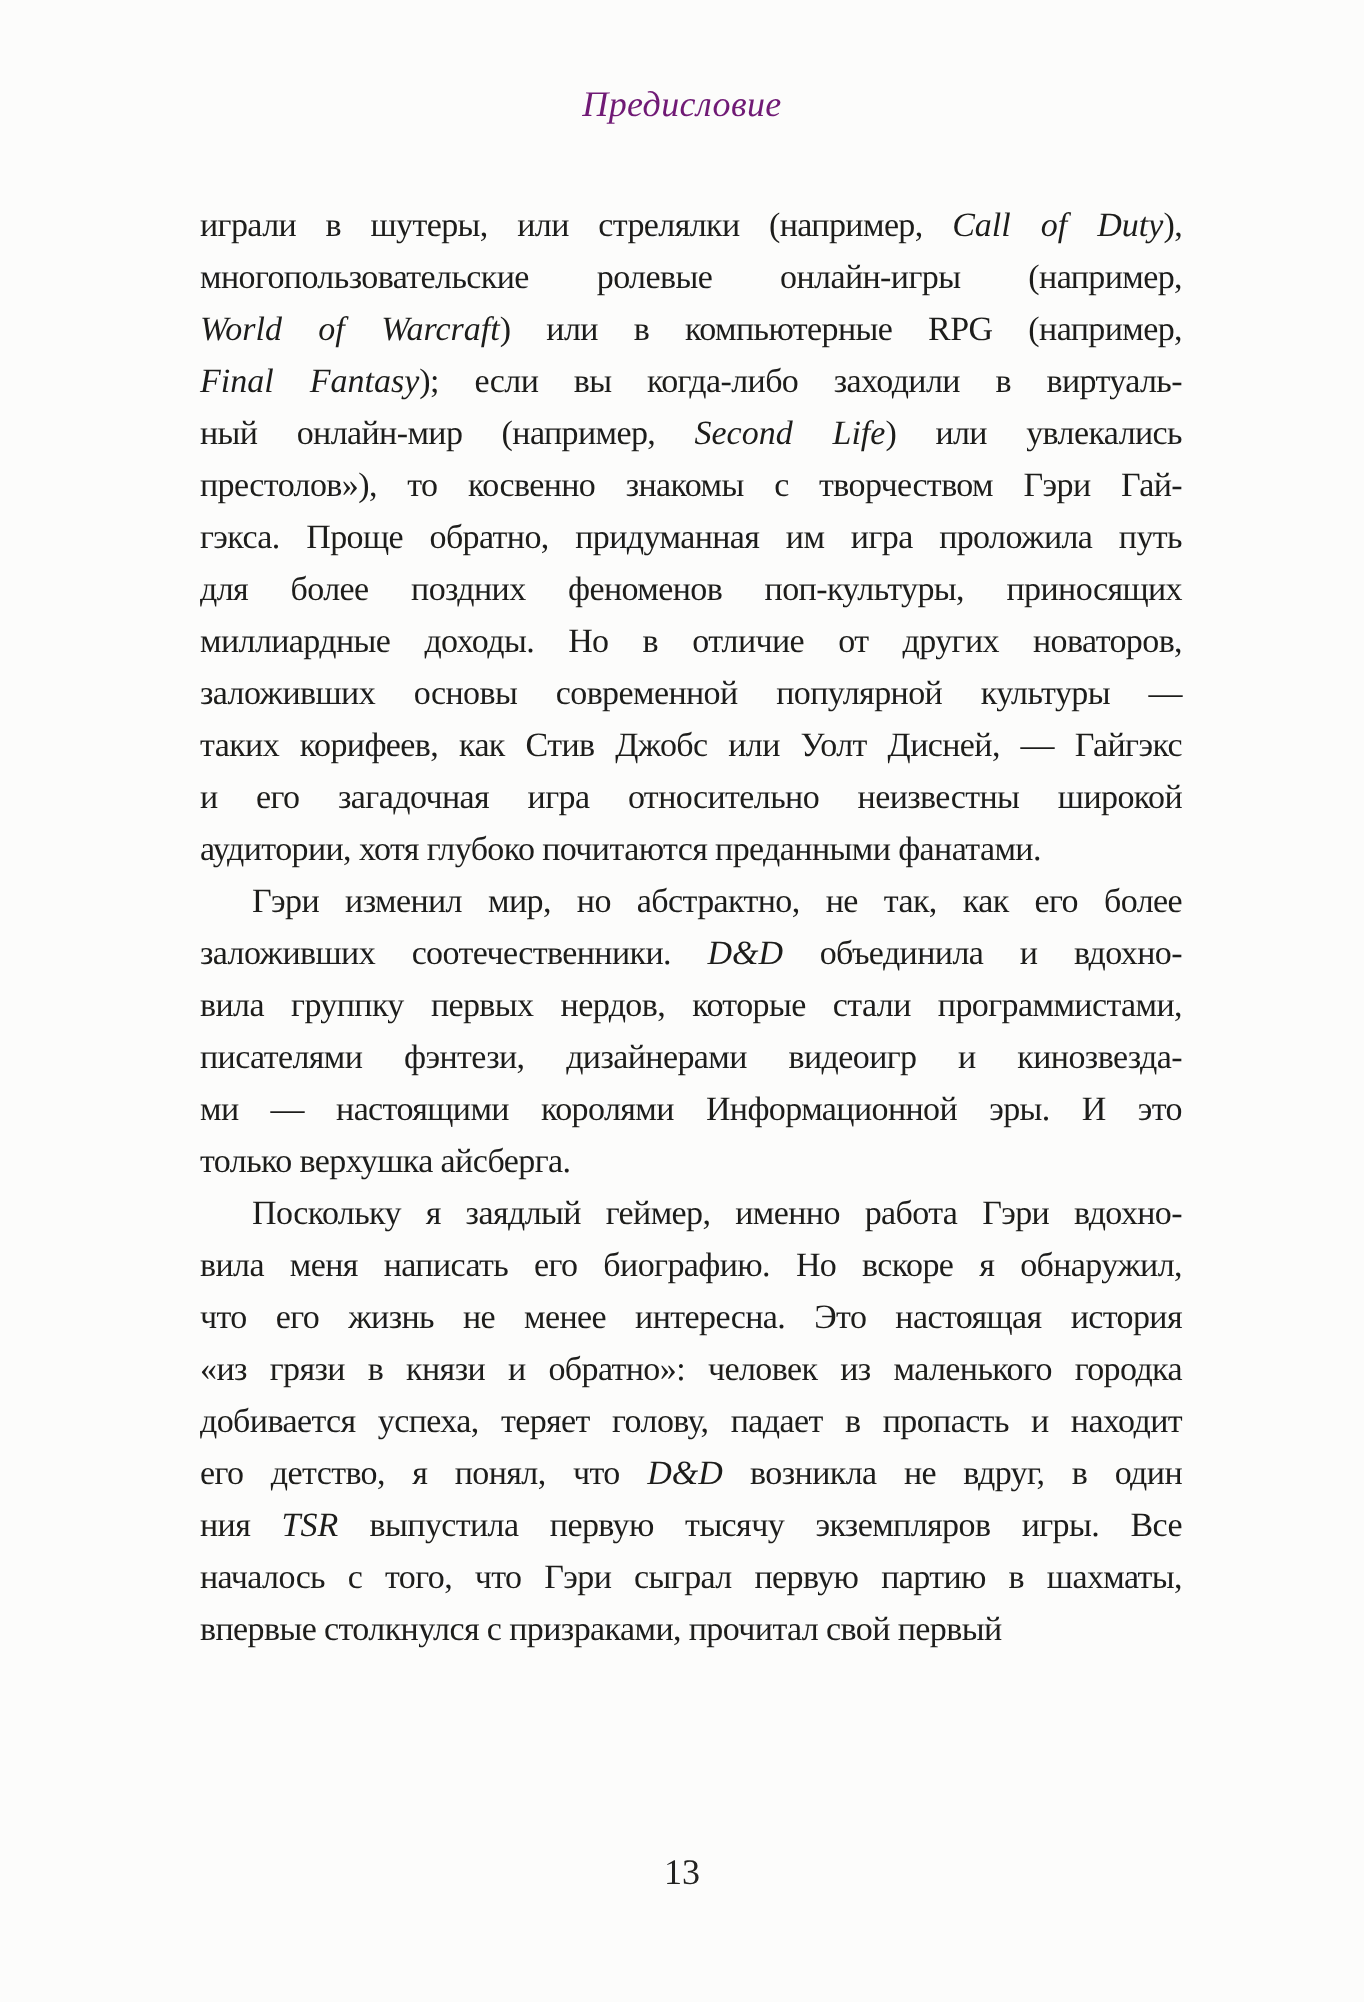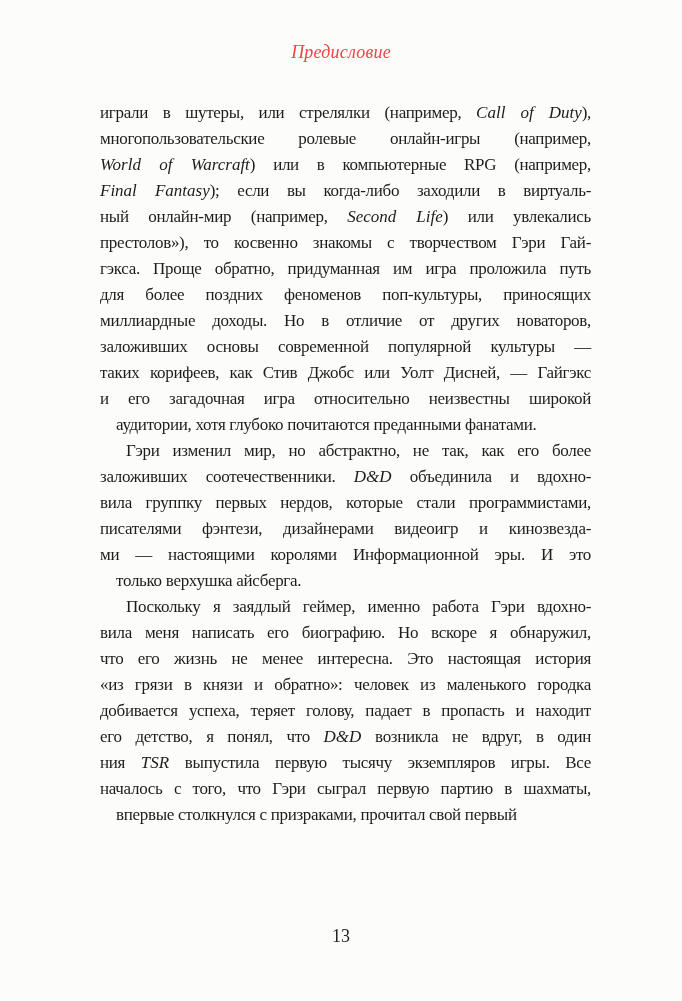--- a/index.html
+++ b/index.html
@@ -18,40 +18,39 @@
   }
   .running-header {
     position: absolute;
     top: 42px;
     left: 0;
     width: 100%;
     text-align: center;
     font-style: italic;
     font-size: 18px;
     letter-spacing: 0.2px;
-    color: #ef4444;
+    color: #701a75;
   }
   .body-text {
     position: absolute;
     top: 100px;
     left: 100px;
     width: 491px;
     font-size: 17px;
     line-height: 26px;
     letter-spacing: -0.3px;
   }
   .line {
     text-align: justify;
     text-align-last: justify;
     white-space: normal;
   }
   .line.para-last {
     text-align: center;
     text-align-last: left;
-    margin-left: 16px;
   }
   .line.first-indent {
     text-indent: 26px;
   }
   .line em {
     font-style: italic;
     letter-spacing: 0;
   }
   .page-number {
     position: absolute;

